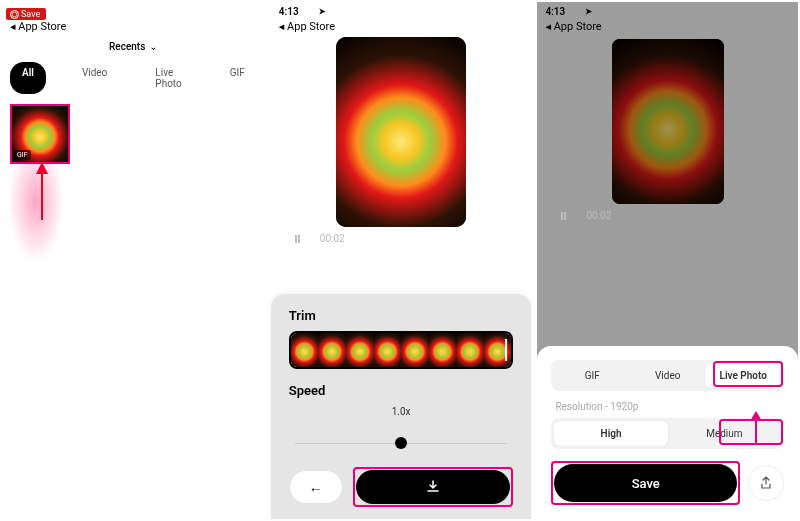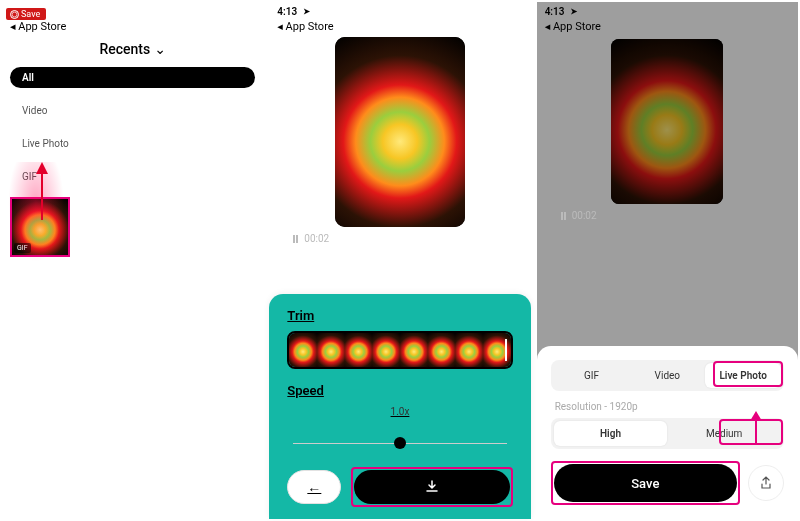--- a/index.html
+++ b/index.html
@@ -24,21 +24,21 @@
   
   .status-bar {
     height: 18px;
     display: flex;
     justify-content: space-between;
     align-items: center;
     padding: 0 8px;
     font-size: 10px;
     font-weight: 600;
   }
-  .status-left, .status-right { display: flex; align-items: center; gap: 6px; }
+  .status-left, .status-right { display: flex; align-items: center; gap: 20px; }
   .back-app {
     font-size: 11px;
     padding: 0 8px;
     color: #000;
   }
   
   .save-badge {
     position: absolute;
     top: 6px; left: 4px;
     background: #d01818;
@@ -53,31 +53,30 @@
   }
   .save-badge-icon {
     width: 9px; height: 9px;
     border: 1px solid #fff;
     border-radius: 50%;
     display:flex; align-items:center; justify-content:center;
   }
   
   .title-row {
     text-align: right;
-    font-size: 14px;
+    font-size: 10px;
     font-weight: 500;
     padding: 8px 0 10px;
     display:flex; align-items:center; justify-content:center; gap:4px;
   }
   .tabs {
     display: flex;
     padding: 0 8px;
-    gap: 12px;
+    gap: 24px;
     margin-bottom: 10px;
-    flex-direction: column;
   }
   .tab {
     font-size: 10px;
     padding: 5px 12px;
     border-radius: 14px;
     color: #555;
     cursor: pointer;
   }
   .tab.active {
     background: #000;
@@ -118,33 +117,32 @@
   
   .preview-frame {
     margin: 4px auto 0;
     width: 130px;
     height: 190px;
     border-radius: 10px;
     overflow: hidden;
     background: #000;
   }
   .playback {
-    display:flex; align-items:center; gap:6px;
+    display:flex; align-items:center; gap:20px;
     color:#bbb; font-size:10px;
     padding: 6px 0 8px 24px;
   }
   .pause-ico { display:inline-flex; gap:1px; }
   .pause-ico span{ width:2px; height:8px; background:#bbb; }
   .card {
-    background:#14b8a6;
+    background:#e5e5e5;
     border-radius: 14px 14px 0 0;
     box-shadow: 0 -1px 6px rgba(0,0,0,0.06);
     margin-top:auto;
     padding: 14px 18px 12px;
-    text-decoration: underline;
   }
   .card h3 { font-size:13px; font-weight:600; margin-bottom:8px; }
   .trim-strip {
     height: 38px;
     border: 2px solid #000;
     border-radius: 8px;
     display:flex;
     overflow:hidden;
     margin-bottom: 14px;
     position:relative;

